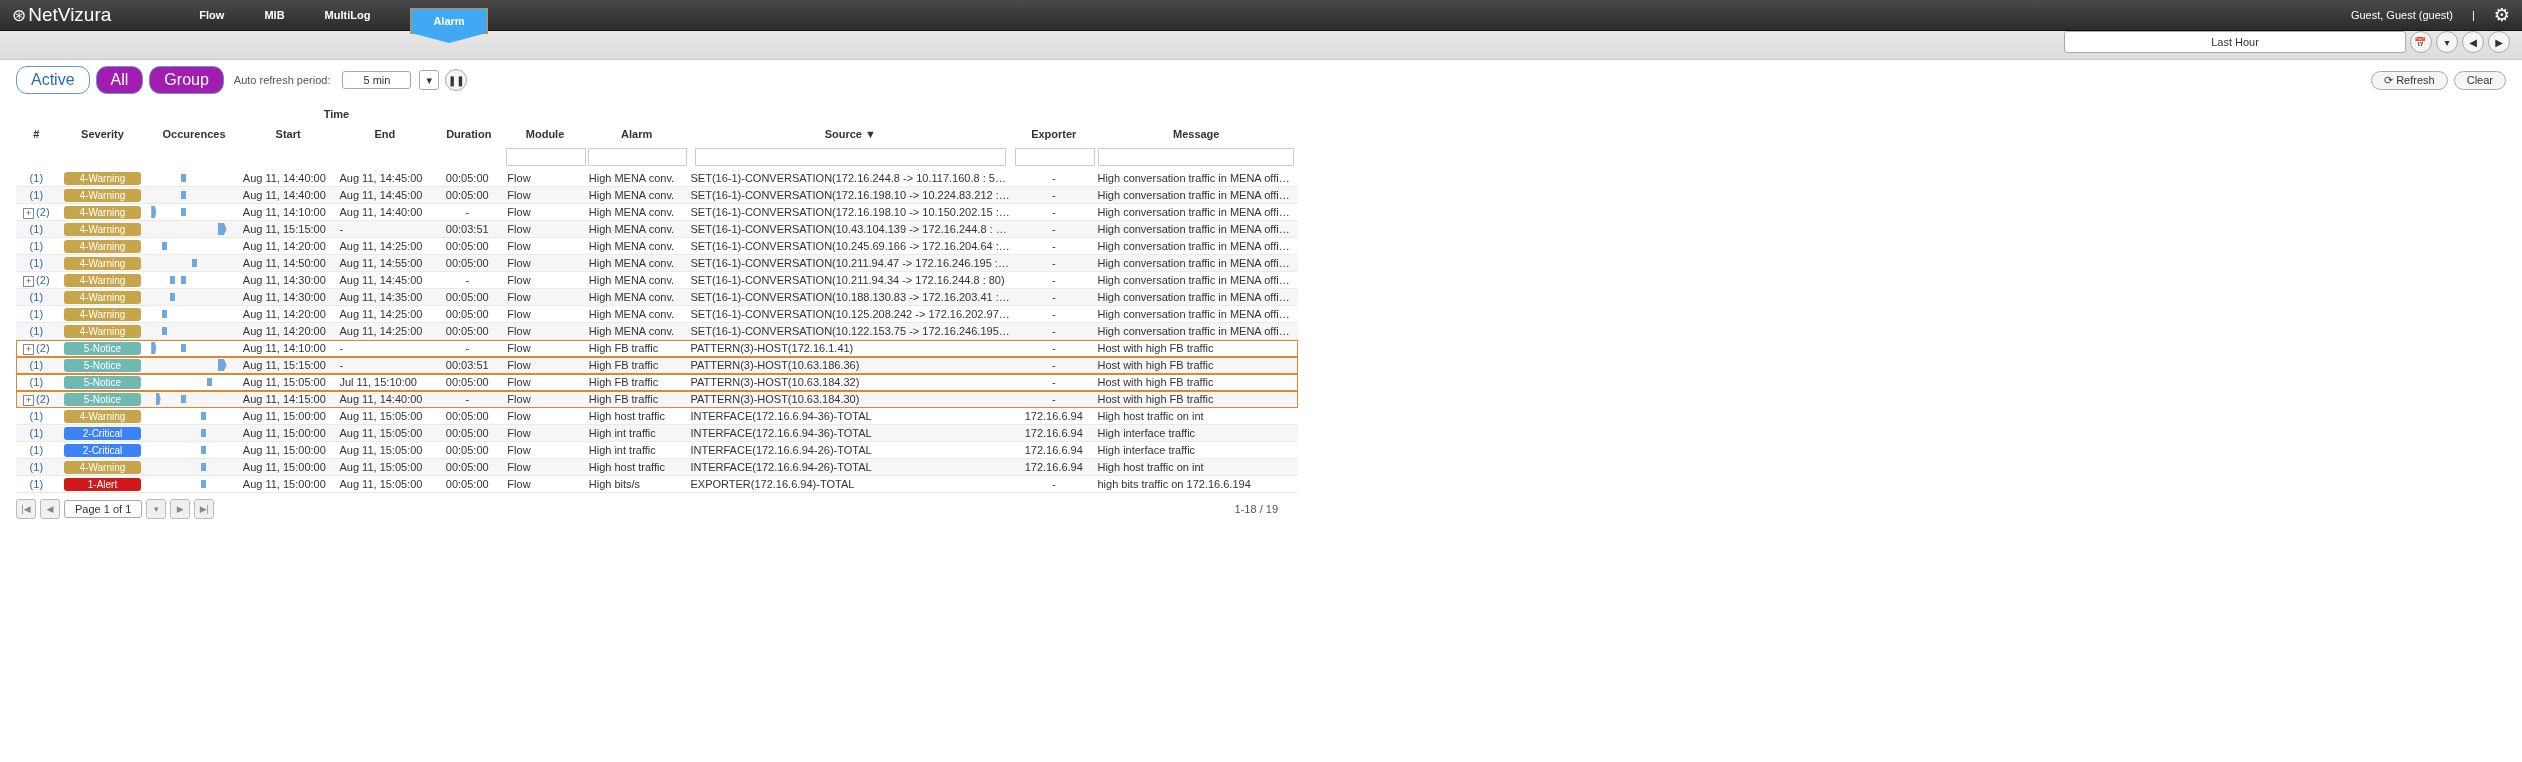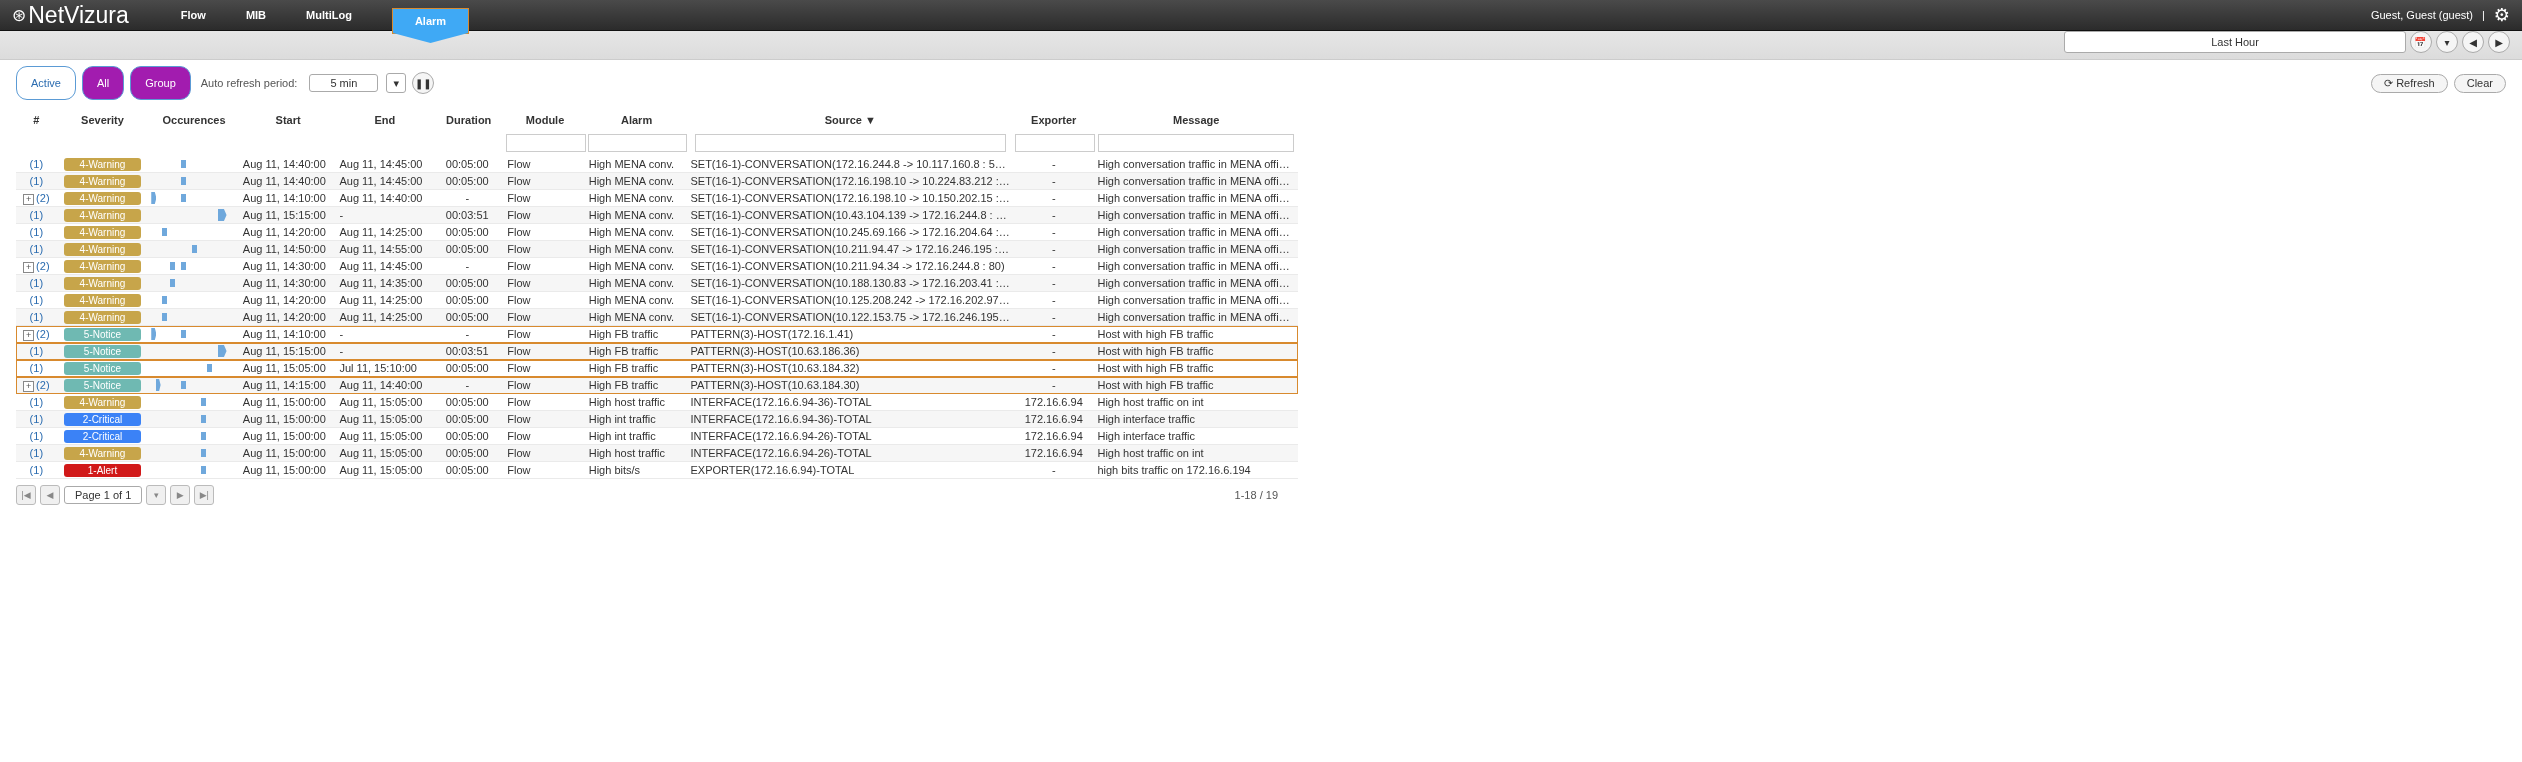--- a/index.html
+++ b/index.html
@@ -1,33 +1,33 @@
 <!DOCTYPE html>
 <html><head>
 <meta charset="utf-8">
 <style>
 html,body{margin:0;padding:0;font-family:Arial,Helvetica,sans-serif;font-size:11px;color:#333;background:#fff;width:2522px}
 
 .topbar{background:linear-gradient(#4a4a4a,#2b2b2b);height:30px;display:flex;align-items:center;color:#fff;padding:0 12px;border-bottom:1px solid #111}
-.logo{font-size:23px;font-weight:400;margin-right:52px;display:flex;align-items:center;gap:2px}
+.logo{font-size:19px;font-weight:400;margin-right:88px;display:flex;align-items:center;gap:2px}
 .logo::before{content:"⊛";font-size:17px}
 .nav{display:flex;gap:40px;align-items:center}
 .nav-item{font-weight:bold;cursor:pointer}
 .nav-alarm{background:#3fa9f5;padding:6px 22px;border:1px solid #d88a2e;position:relative;top:6px}
 .nav-alarm::after{content:"";position:absolute;left:0;right:0;bottom:-10px;height:10px;background:#3fa9f5;clip-path:polygon(0 0,100% 0,50% 100%)}
-.top-right{margin-left:auto;display:flex;align-items:center;gap:9px}
+.top-right{margin-left:auto;display:flex;align-items:center;gap:19px}
 .gear{font-size:18px}
 
 .subbar{background:linear-gradient(#e6e6e6,#dcdcdc);height:28px;display:flex;align-items:flex-start;border-bottom:1px solid #ccc}
 .time-ctrl{margin-left:auto;display:flex;align-items:center;gap:4px;margin-right:12px}
 .time-box{border:1px solid #aaa;background:#fff;padding:4px 0;width:340px;text-align:center;border-radius:3px}
 .icon-btn{width:20px;height:20px;border:1px solid #aaa;border-radius:50%;display:inline-flex;align-items:center;justify-content:center;background:#f5f5f5;cursor:pointer;font-size:10px}
 
 .toolbar{display:flex;align-items:center;padding:6px 16px;gap:6px}
-.pill{border:1px solid #5b9bd5;background:#fff;color:#2b6cb0;padding:10px 14px;border-radius:11px;cursor:pointer;font-size:11px}
+.pill{border:1px solid #5b9bd5;background:#fff;color:#2b6cb0;padding:4px 14px;border-radius:11px;cursor:pointer;font-size:16px}
 .pill.active{background:#a21caf;color:#fff}
 .label{color:#555;margin-left:4px}
 .dropdown{border:1px solid #aaa;border-radius:3px;padding:2px 20px;background:#fff;display:inline-flex;align-items:center;gap:12px;margin-left:6px}
 .dropdown-caret{border:1px solid #aaa;border-radius:3px;width:18px;height:18px;display:inline-flex;align-items:center;justify-content:center;margin-left:2px}
 .toolbar-right{margin-left:auto;display:flex;gap:6px}
 .rbtn{border:1px solid #aaa;border-radius:11px;padding:2px 12px;background:#f5f5f5;cursor:pointer}
 
 .table-wrap{margin:4px 16px;width:1282px}
 table{border-collapse:collapse;width:100%;table-layout:fixed}
 th{font-weight:bold;text-align:center;padding:4px 2px;font-size:11px;color:#333;position:relative}
@@ -117,20 +117,32 @@
         <col class="col-start">
         <col class="col-end">
         <col class="col-dur">
         <col class="col-mod">
         <col class="col-alarm">
         <col class="col-src">
         <col class="col-exp">
         <col class="col-msg">
   </colgroup>
   <thead>
+    <tr class="super-th">
+      <th></th>
+          <th></th>
+          <th></th>
+      <th colspan="2">Time</th>
+      <th></th>
+          <th></th>
+          <th></th>
+          <th></th>
+          <th></th>
+          <th></th>
+    </tr>
     <tr>
       <th>#</th>
       <th>Severity</th>
       <th>Occurences</th>
       <th>Start</th>
       <th>End</th>
       <th>Duration</th>
       <th>Module</th>
       <th>Alarm</th>
       <th><span>Source</span> <span>▼</span></th>

